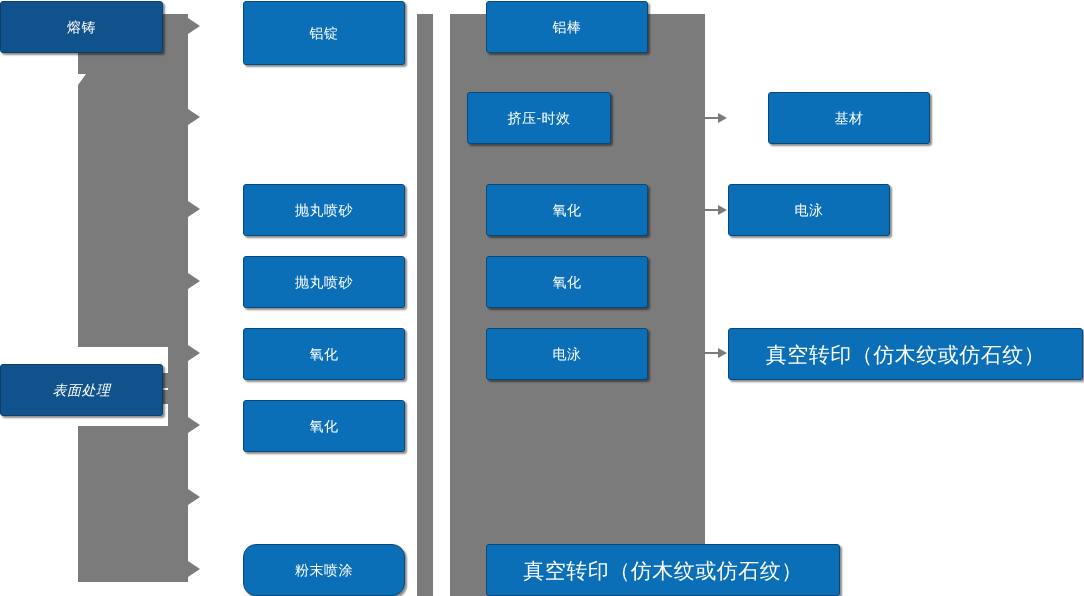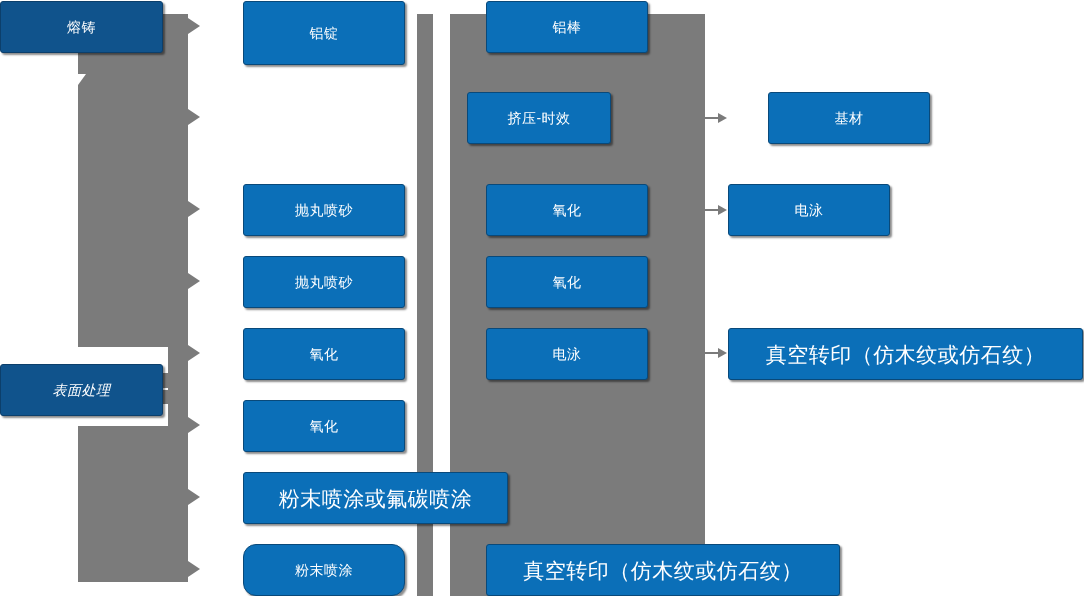--- a/index.html
+++ b/index.html
@@ -147,23 +147,20 @@
   </div>
   <div class="box light" style="left:243px; top:256px; width:162px; height:52px;">
     <span>抛丸喷砂</span>
   </div>
   <div class="box light" style="left:243px; top:328px; width:162px; height:52px;">
     <span>氧化</span>
   </div>
   <div class="box light" style="left:243px; top:400px; width:162px; height:52px;">
     <span>氧化</span>
   </div>
-  <div class="box light wide-text" style="left:243px; top:472px; width:265px; height:52px;">
-    <span>粉末喷涂或氟碳喷涂</span>
-  </div>
   <div class="box light" style="left:243px; top:544px; width:162px; height:52px;border-radius:13px;">
     <span>粉末喷涂</span>
   </div>
 
   <div class="box light" style="left:486px; top:1px; width:162px; height:52px;justify-content:center;">
     <span>铝棒</span>
   </div>
   <div class="box light" style="left:467px; top:92px; width:144px; height:52px;">
     <span>挤压-时效</span>
   </div>

